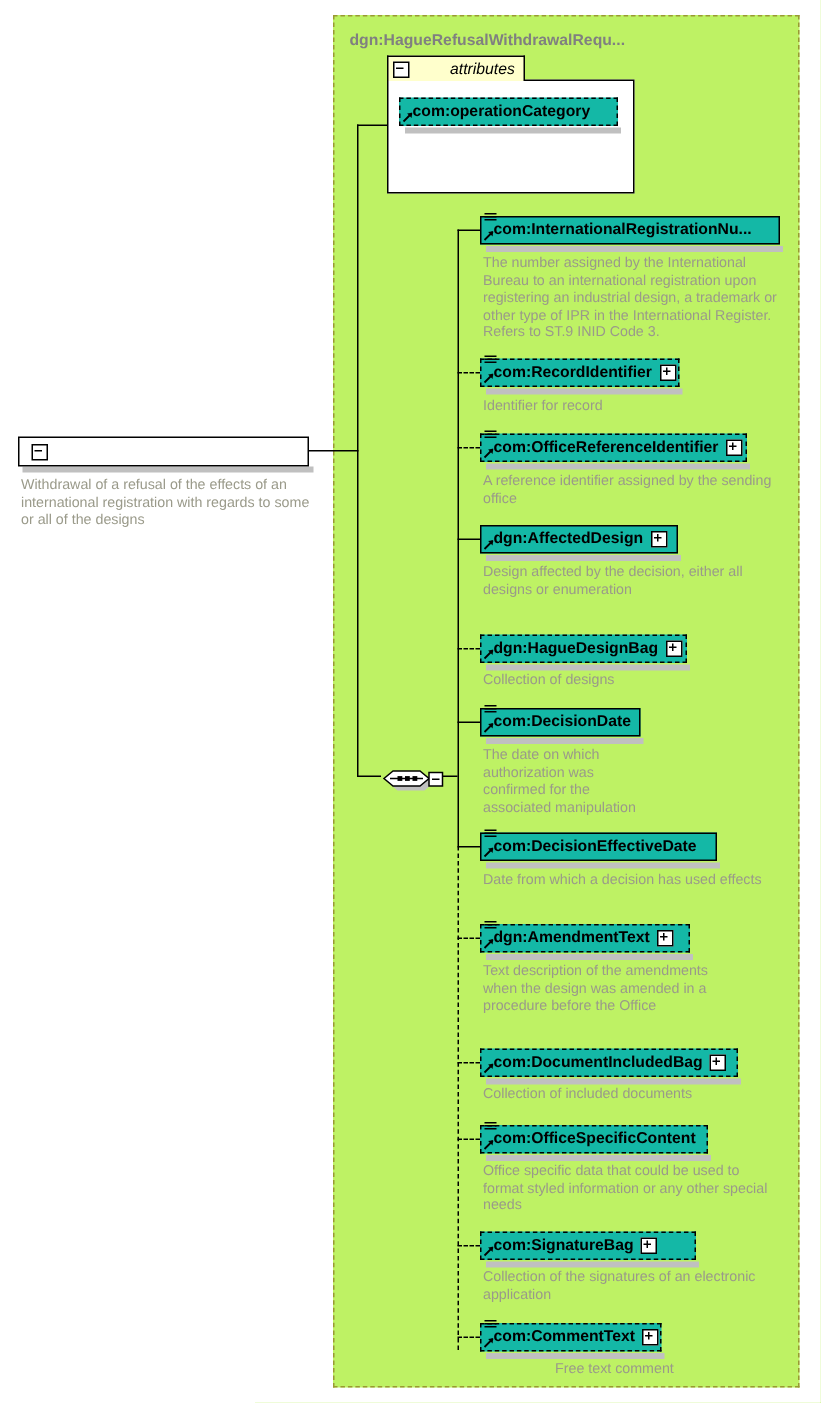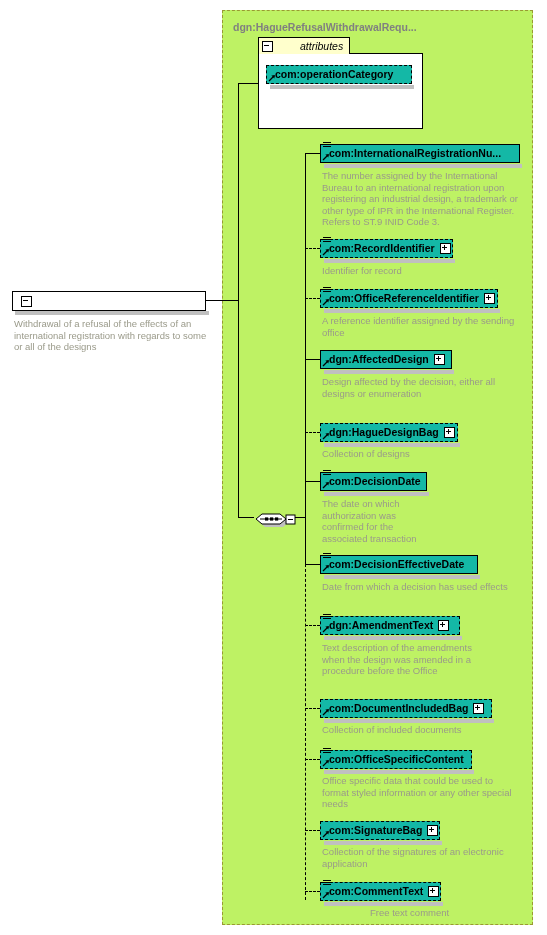--- a/index.html
+++ b/index.html
@@ -399,21 +399,21 @@
       <i></i>
       <i></i>
       <i></i>
     </span>
   <svg class="arrow-icon" viewBox="0 0 8 8">
     <path d="M1 7 L6.5 1.5" stroke="#000" stroke-width="1.2" fill="none"></path>
     <path d="M6.8 1.2 L3.4 1.6 L6.4 4.6 Z" fill="#000"></path>
   </svg>
   <span class="name">com:DecisionDate</span>
 </div>
-<div class="desc" style="left:322px; top:498px; width:110px;">The date on which authorization was confirmed for the associated transaction</div>
+<div class="desc" style="left:322px; top:498px; width:110px;">The date on which authorization was confirmed for the associated manipulation</div>
 
 <div class="node" style="left:320px; top:555px; width:158px;">
   <span class="shadow"></span>
   <span class="seq-icon">
       <i></i>
       <i></i>
       <i></i>
     </span>
   <svg class="arrow-icon" viewBox="0 0 8 8">
     <path d="M1 7 L6.5 1.5" stroke="#000" stroke-width="1.2" fill="none"></path>
@@ -458,21 +458,21 @@
       <i></i>
     </span>
   <svg class="arrow-icon" viewBox="0 0 8 8">
     <path d="M1 7 L6.5 1.5" stroke="#000" stroke-width="1.2" fill="none"></path>
     <path d="M6.8 1.2 L3.4 1.6 L6.4 4.6 Z" fill="#000"></path>
   </svg>
   <span class="name">com:OfficeSpecificContent</span>
 </div>
 <div class="desc" style="left:322px; top:775px; width:190px;">Office specific data that could be used to format styled information or any other special needs</div>
 
-<div class="node optional" style="left:320px; top:821px; width:120px;">
+<div class="node optional" style="left:320px; top:821px; width:144px;">
   <span class="shadow"></span>
   <svg class="arrow-icon" viewBox="0 0 8 8">
     <path d="M1 7 L6.5 1.5" stroke="#000" stroke-width="1.2" fill="none"></path>
     <path d="M6.8 1.2 L3.4 1.6 L6.4 4.6 Z" fill="#000"></path>
   </svg>
   <span class="name">com:SignatureBag</span>
   <span class="toggle-box plus expand"></span>
 </div>
 <div class="desc" style="left:322px; top:846px; width:206px;">Collection of the signatures of an electronic application</div>
 

